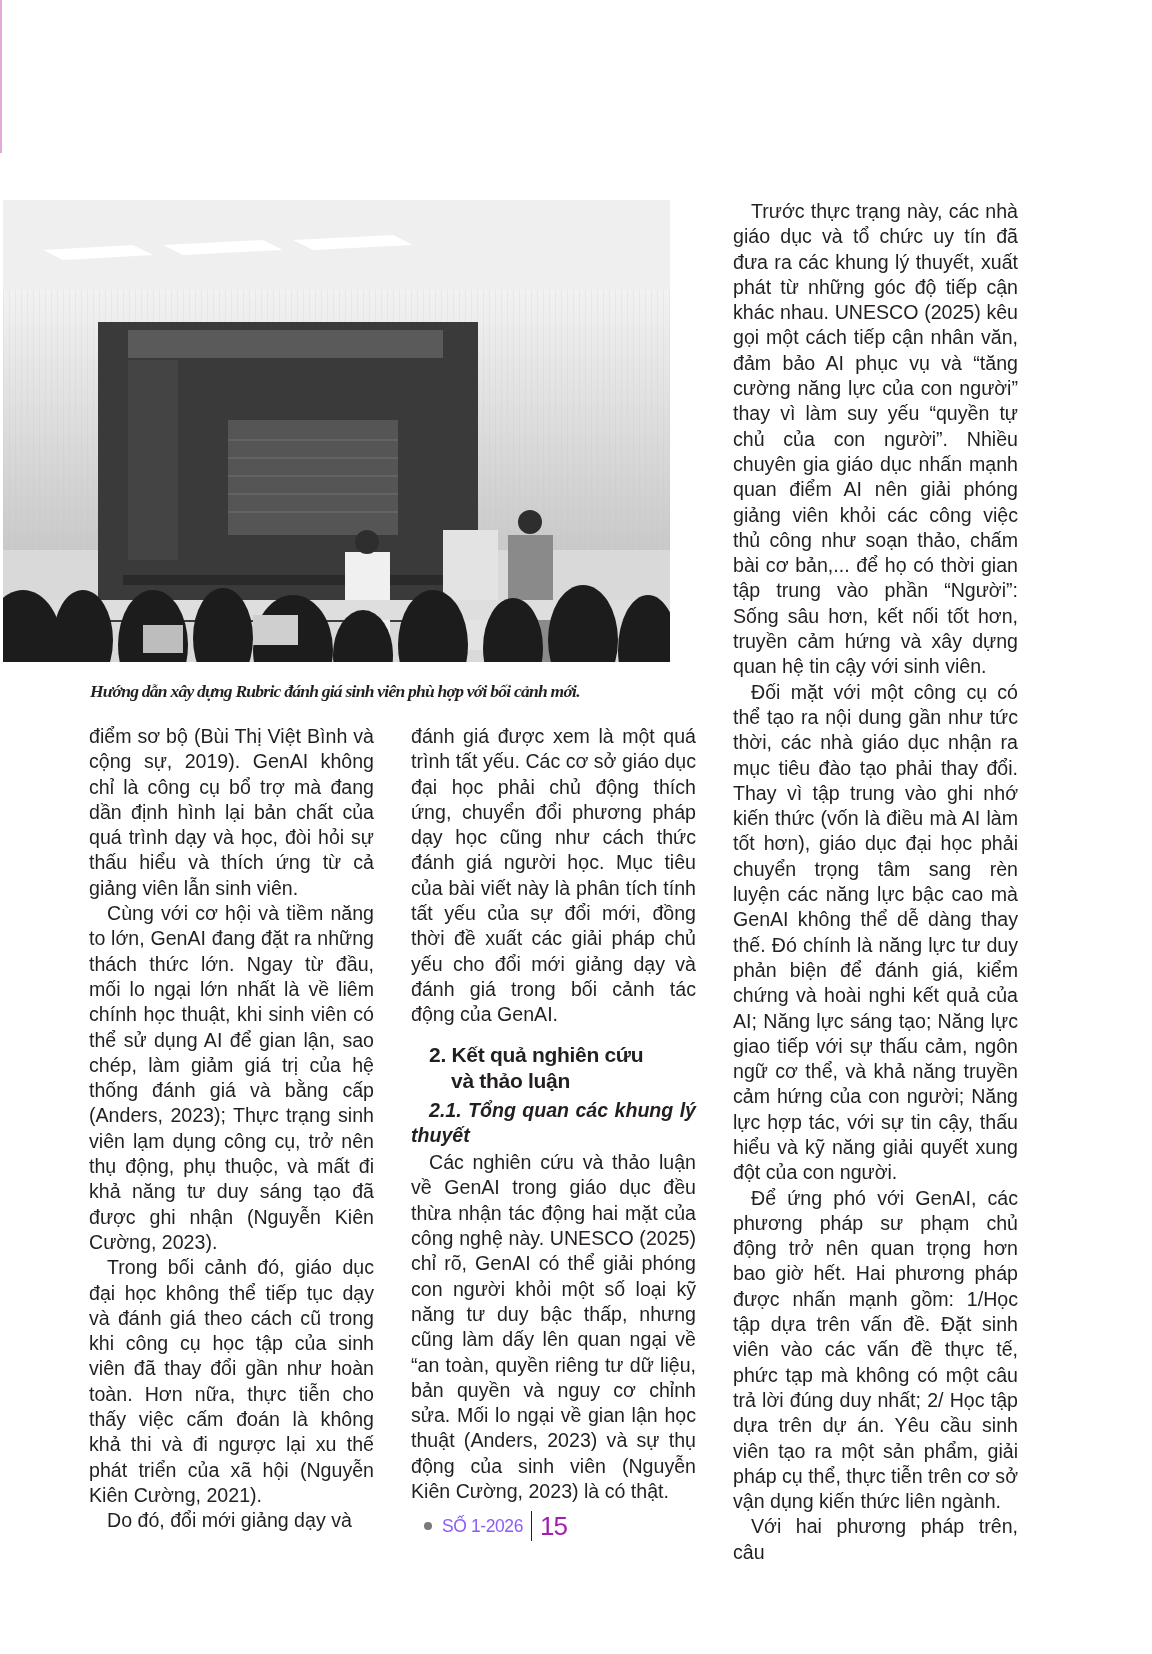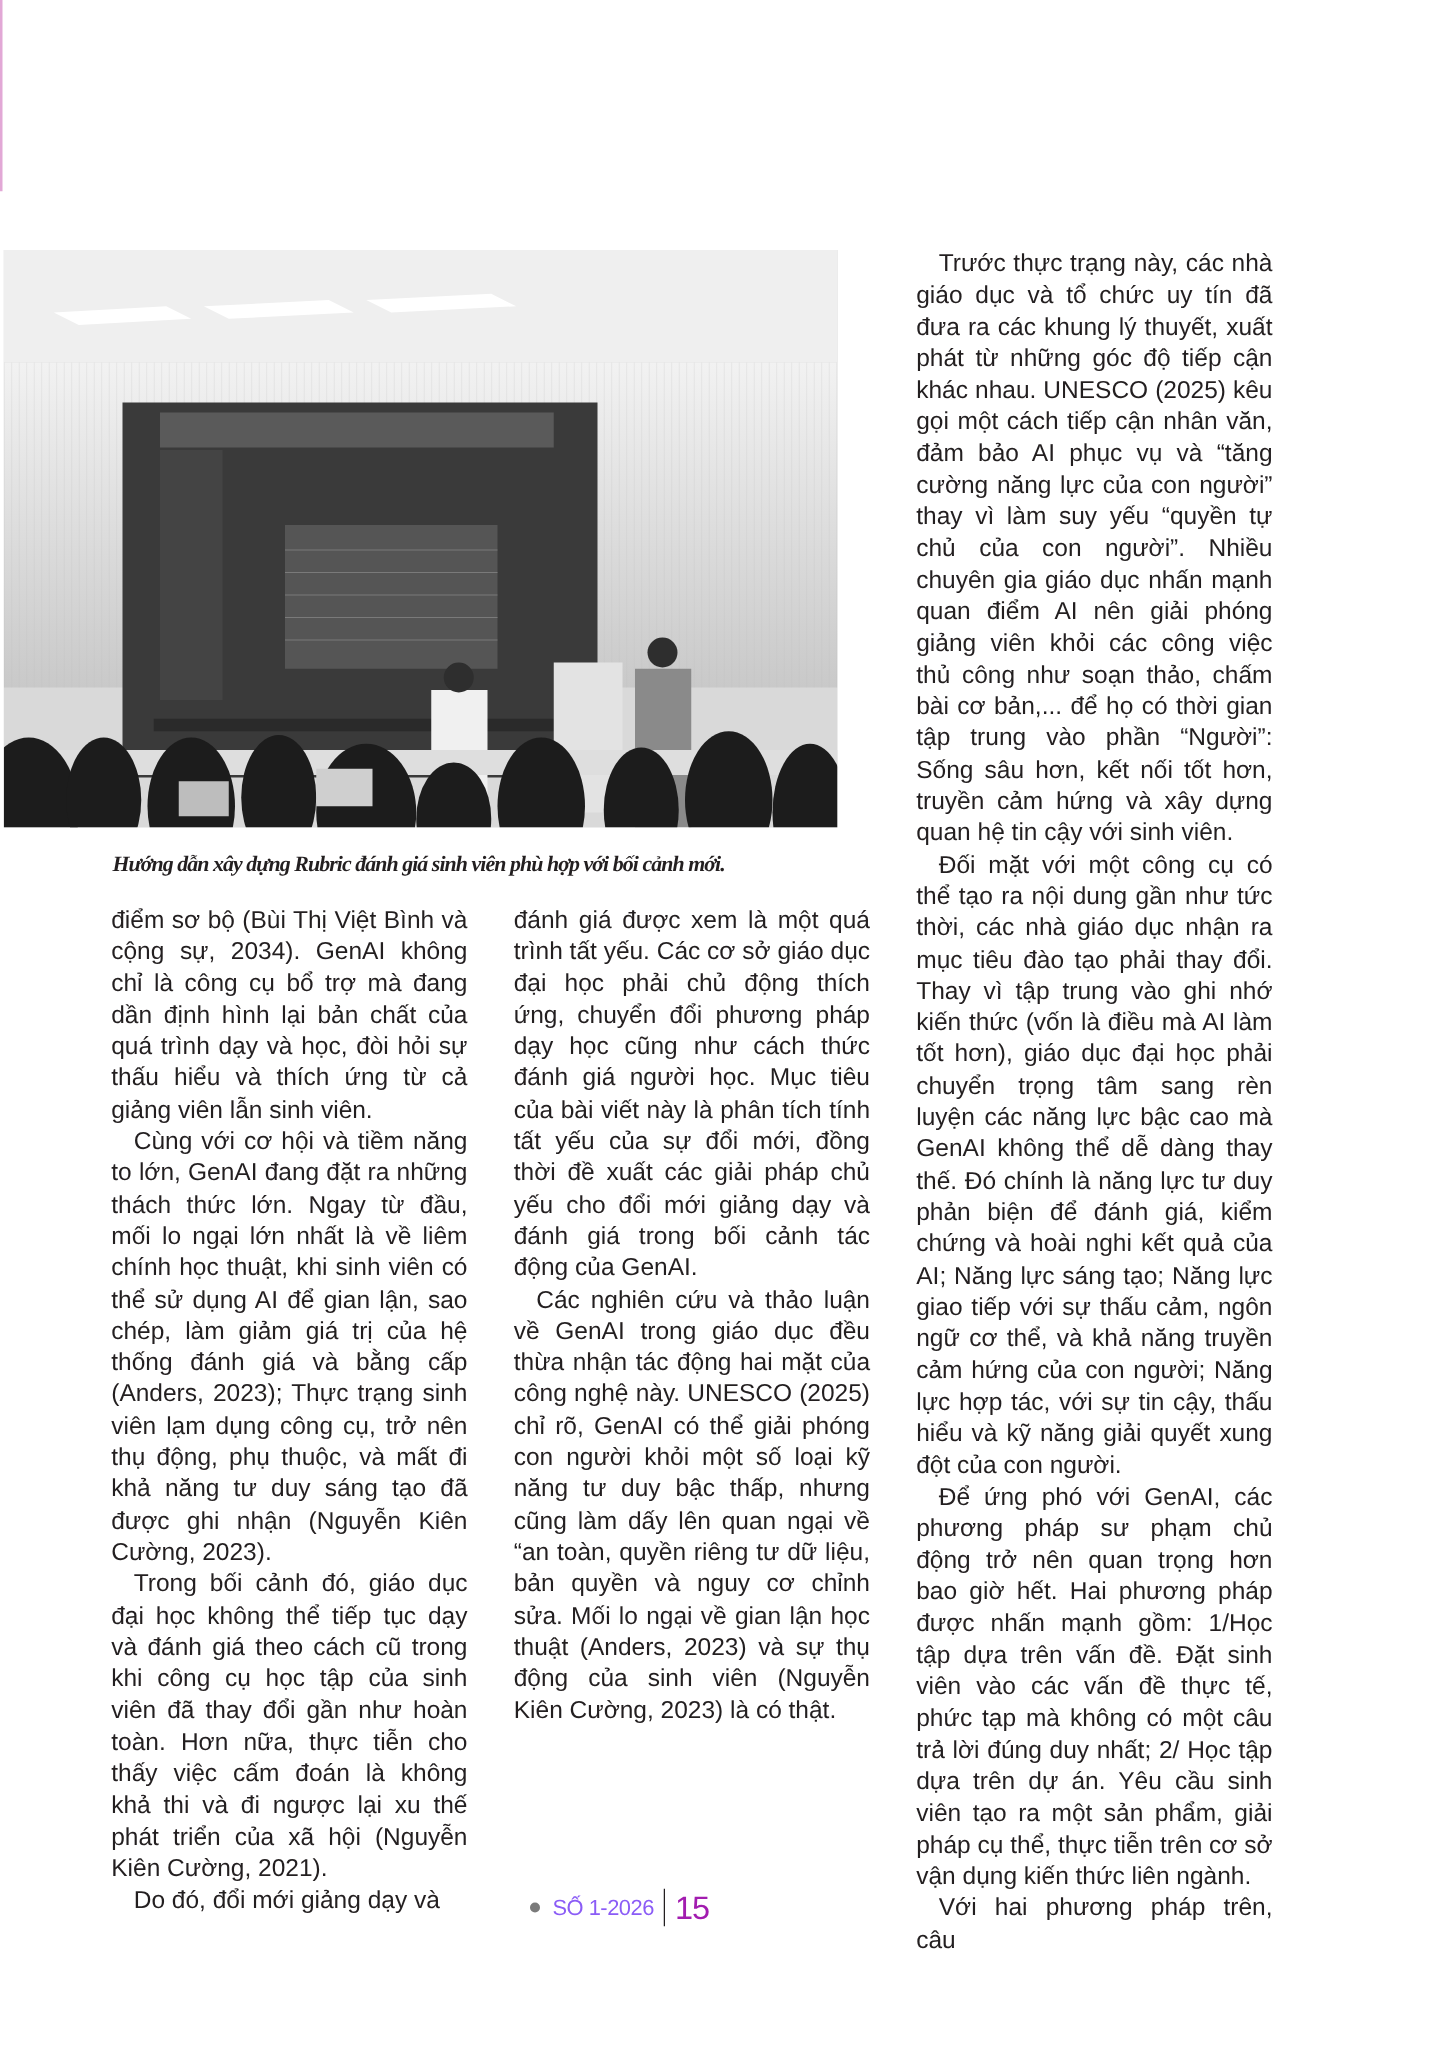--- a/index.html
+++ b/index.html
@@ -106,28 +106,33 @@
       <ellipse cx="645" cy="450" rx="30" ry="55"></ellipse>
     </g>
     <rect x="250" y="415" width="45" height="30" fill="#cfcfcf"></rect>
     <rect x="140" y="425" width="40" height="28" fill="#bdbdbd"></rect>
   </svg>
 </figure>
 
 <figcaption class="caption">Hướng dẫn xây dựng Rubric đánh giá sinh viên phù hợp với bối cảnh mới.</figcaption>
 
 <div class="col col-1">
-  <p>điểm sơ bộ (Bùi Thị Việt Bình và cộng sự, 2034). GenAI không chỉ là công cụ bổ trợ mà đang dần định hình lại bản chất của quá trình dạy và học, đòi hỏi sự thấu hiểu và thích ứng từ cả giảng viên lẫn sinh viên.</p>
+  <p>điểm sơ bộ (Bùi Thị Việt Bình và cộng sự, 2019). GenAI không chỉ là công cụ bổ trợ mà đang dần định hình lại bản chất của quá trình dạy và học, đòi hỏi sự thấu hiểu và thích ứng từ cả giảng viên lẫn sinh viên.</p>
   <p class="indent">Cùng với cơ hội và tiềm năng to lớn, GenAI đang đặt ra những thách thức lớn. Ngay từ đầu, mối lo ngại lớn nhất là về liêm chính học thuật, khi sinh viên có thể sử dụng AI để gian lận, sao chép, làm giảm giá trị của hệ thống đánh giá và bằng cấp (Anders, 2023); Thực trạng sinh viên lạm dụng công cụ, trở nên thụ động, phụ thuộc, và mất đi khả năng tư duy sáng tạo đã được ghi nhận (Nguyễn Kiên Cường, 2023).</p>
   <p class="indent">Trong bối cảnh đó, giáo dục đại học không thể tiếp tục dạy và đánh giá theo cách cũ trong khi công cụ học tập của sinh viên đã thay đổi gần như hoàn toàn. Hơn nữa, thực tiễn cho thấy việc cấm đoán là không khả thi và đi ngược lại xu thế phát triển của xã hội (Nguyễn Kiên Cường, 2021).</p>
   <p class="indent">Do đó, đổi mới giảng dạy và</p>
 </div>
 
 <div class="col col-2">
   <p>đánh giá được xem là một quá trình tất yếu. Các cơ sở giáo dục đại học phải chủ động thích ứng, chuyển đổi phương pháp dạy học cũng như cách thức đánh giá người học. Mục tiêu của bài viết này là phân tích tính tất yếu của sự đổi mới, đồng thời đề xuất các giải pháp chủ yếu cho đổi mới giảng dạy và đánh giá trong bối cảnh tác động của GenAI.</p>
+  <h2 class="section-head">
+    <span>2. Kết quả nghiên cứu</span>
+    <span class="line2">và thảo luận</span>
+  </h2>
+  <h3 class="sub-head">2.1. Tổng quan các khung lý thuyết</h3>
   <p class="indent">Các nghiên cứu và thảo luận về GenAI trong giáo dục đều thừa nhận tác động hai mặt của công nghệ này. UNESCO (2025) chỉ rõ, GenAI có thể giải phóng con người khỏi một số loại kỹ năng tư duy bậc thấp, nhưng cũng làm dấy lên quan ngại về “an toàn, quyền riêng tư dữ liệu, bản quyền và nguy cơ chỉnh sửa. Mối lo ngại về gian lận học thuật (Anders, 2023) và sự thụ động của sinh viên (Nguyễn Kiên Cường, 2023) là có thật.</p>
 </div>
 
 <div class="col col-3">
   <p class="indent">Trước thực trạng này, các nhà giáo dục và tổ chức uy tín đã đưa ra các khung lý thuyết, xuất phát từ những góc độ tiếp cận khác nhau. UNESCO (2025) kêu gọi một cách tiếp cận nhân văn, đảm bảo AI phục vụ và “tăng cường năng lực của con người” thay vì làm suy yếu “quyền tự chủ của con người”. Nhiều chuyên gia giáo dục nhấn mạnh quan điểm AI nên giải phóng giảng viên khỏi các công việc thủ công như soạn thảo, chấm bài cơ bản,... để họ có thời gian tập trung vào phần “Người”: Sống sâu hơn, kết nối tốt hơn, truyền cảm hứng và xây dựng quan hệ tin cậy với sinh viên.</p>
   <p class="indent">Đối mặt với một công cụ có thể tạo ra nội dung gần như tức thời, các nhà giáo dục nhận ra mục tiêu đào tạo phải thay đổi. Thay vì tập trung vào ghi nhớ kiến thức (vốn là điều mà AI làm tốt hơn), giáo dục đại học phải chuyển trọng tâm sang rèn luyện các năng lực bậc cao mà GenAI không thể dễ dàng thay thế. Đó chính là năng lực tư duy phản biện để đánh giá, kiểm chứng và hoài nghi kết quả của AI; Năng lực sáng tạo; Năng lực giao tiếp với sự thấu cảm, ngôn ngữ cơ thể, và khả năng truyền cảm hứng của con người; Năng lực hợp tác, với sự tin cậy, thấu hiểu và kỹ năng giải quyết xung đột của con người.</p>
   <p class="indent">Để ứng phó với GenAI, các phương pháp sư phạm chủ động trở nên quan trọng hơn bao giờ hết. Hai phương pháp được nhấn mạnh gồm: 1/Học tập dựa trên vấn đề. Đặt sinh viên vào các vấn đề thực tế, phức tạp mà không có một câu trả lời đúng duy nhất; 2/ Học tập dựa trên dự án. Yêu cầu sinh viên tạo ra một sản phẩm, giải pháp cụ thể, thực tiễn trên cơ sở vận dụng kiến thức liên ngành.</p>
   <p class="indent">Với hai phương pháp trên, câu</p>
 </div>
 

